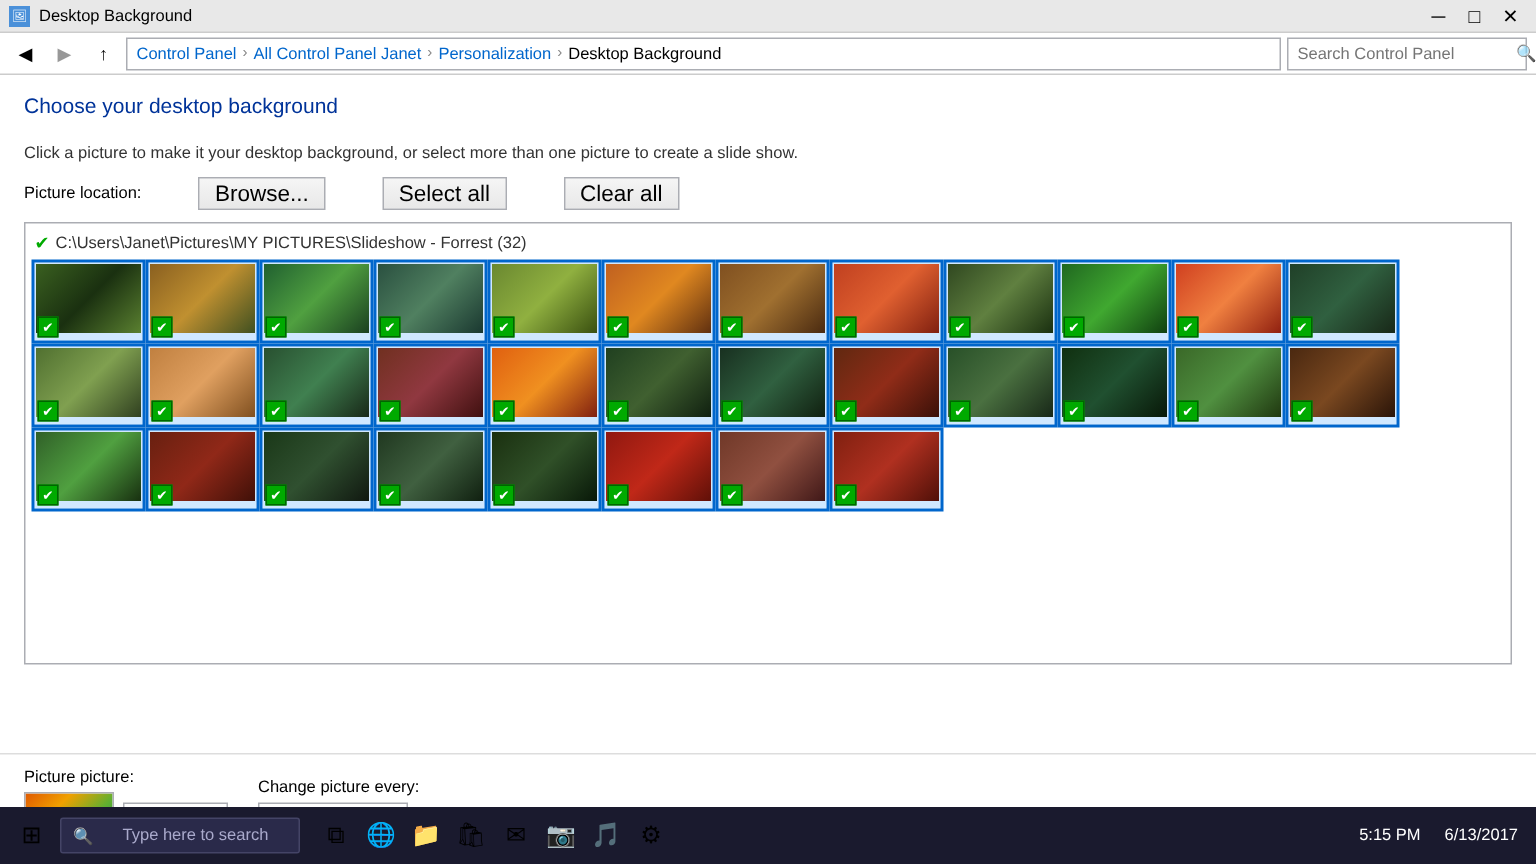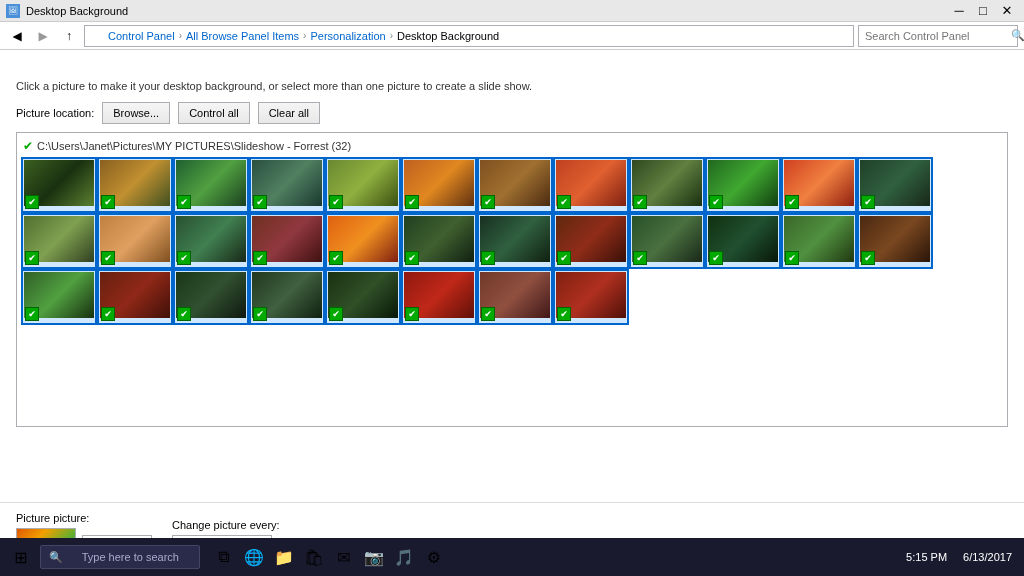--- a/index.html
+++ b/index.html
@@ -31,21 +31,21 @@
       gap: 4px;
     }
     .nav-btn { width: 22px; height: 22px; border: 1px solid transparent; background: transparent; cursor: pointer; display: flex; align-items: center; justify-content: center; font-size: 12px; }
     .breadcrumb-bar {
       flex: 1;
       height: 22px;
       border: 1px solid #abadb3;
       background: white;
       display: flex;
       align-items: center;
-      padding: 0 23px;
+      padding: 0 6px;
       font-size: 11px;
       gap: 4px;
     }
     .breadcrumb-sep { color: #888; font-size: 10px; }
     .search-box {
       width: 160px;
       height: 22px;
       border: 1px solid #abadb3;
       background: white;
       display: flex;
@@ -85,22 +85,23 @@
       border: 1px solid #abadb3;
       font-size: 11px;
       padding: 0 4px;
       background: white;
     }
     .btn-small {
       height: 22px;
       padding: 0 10px;
       border: 1px solid #abadb3;
       background: linear-gradient(to bottom, #f5f5f5, #e8e8e8);
-      font-size: 11px;
+      font-size: 15px;
       cursor: pointer;
+      margin-left: 30px;
     }
 
     
     .image-grid-container {
       border: 1px solid #abadb3;
       background: white;
       height: 295px;
       overflow-y: auto;
       padding: 6px;
     }
@@ -292,39 +293,40 @@
   </div>
 </div>
 
 <div class="address-bar">
   <button class="nav-btn">◀</button>
   <button class="nav-btn" style="opacity:0.4">▶</button>
   <button class="nav-btn">↑</button>
   <div class="breadcrumb-bar">
     <span style="color:#0066cc; cursor:pointer">Control Panel</span>
     <span class="breadcrumb-sep">›</span>
-    <span style="color:#0066cc; cursor:pointer">All Browse Panel Items</span>
+    <span style="color:#0066cc; cursor:pointer">All Control Panel Janet</span>
     <span class="breadcrumb-sep">›</span>
     <span style="color:#0066cc; cursor:pointer">Personalization</span>
     <span class="breadcrumb-sep">›</span>
     <span>Desktop Background</span>
   </div>
   <div class="search-box">
     <input type="text" class="search-input" placeholder="Search Control Panel" style="">
     <span style="cursor:pointer; color:#666;">🔍</span>
   </div>
 </div>
 
 <div class="main-content">
+  <div class="page-title">Choose your desktop background</div>
   <div class="page-subtitle">Click a picture to make it your desktop background, or select more than one picture to create a slide show.</div>
 
   <div class="picture-location-row">
     <span>Picture location:</span>
     <button class="btn-small">Browse...</button>
-    <button class="btn-small">Control all</button>
+    <button class="btn-small">Select all</button>
     <button class="btn-small">Clear all</button>
   </div>
 
   <div class="image-grid-container">
     <div class="folder-header">
       <span class="folder-check">✔</span>
       <span>C:\Users\Janet\Pictures\MY PICTURES\Slideshow - Forrest (32)</span>
     </div>
     <div class="image-grid" id="image-grid">
     <div class="image-item selected-item">

